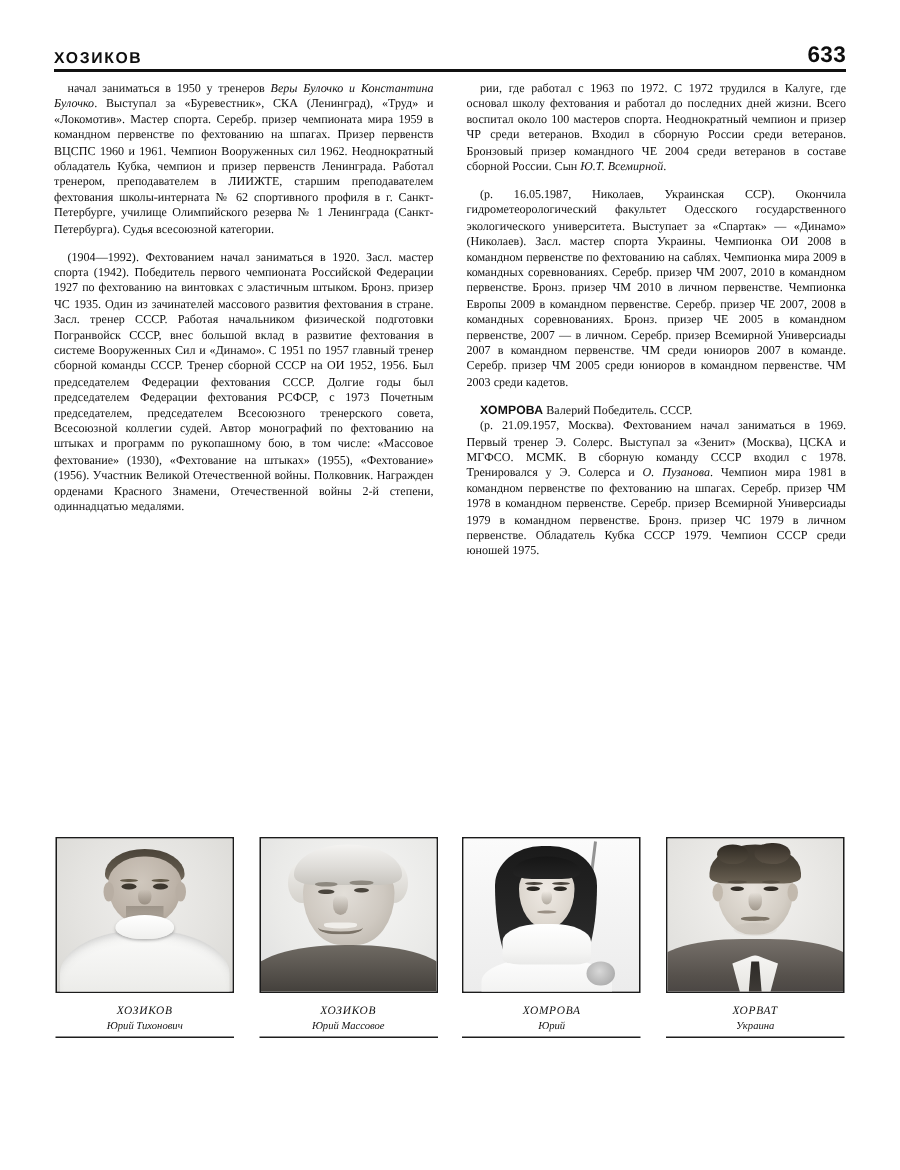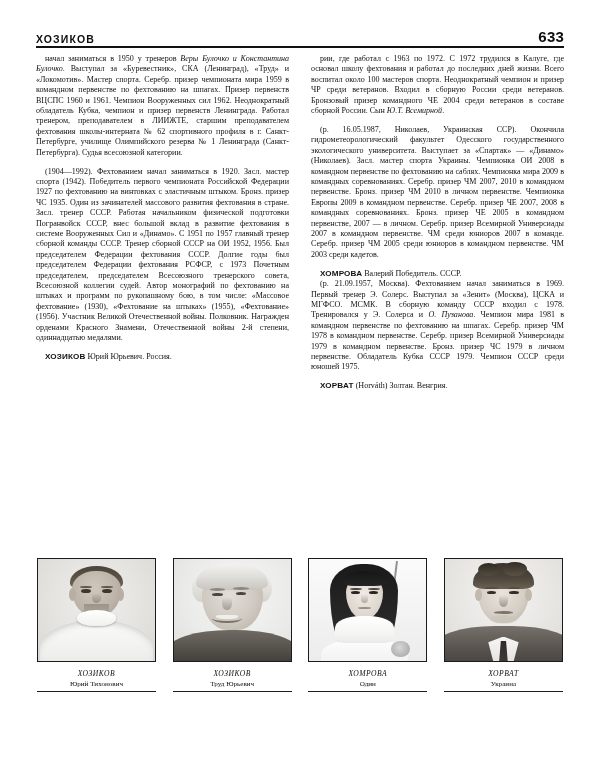--- a/index.html
+++ b/index.html
@@ -127,20 +127,21 @@
   }
   .cap-name {
     display: block;
     font-style: italic;
     font-size: 7.6px;
     letter-spacing: 0.5px;
     color: #111;
   }
   .cap-sub {
     display: block;
+    font-style: italic;
     font-size: 7.1px;
     color: #111;
   }
   .cap-rule {
     margin-top: 2px;
     width: 119px;
     height: 1.1px;
     background: #1d1d1d;
   }
 
@@ -290,37 +291,33 @@
   <div class="columns">
 
     <div class="col">
       <div class="entry">
         <p class="cont">начал заниматься в 1950 у тренеров <i>Веры Булочко и Константина Булочко</i>. Выступал за «Буревестник», СКА (Ленинград), «Труд» и «Локомотив». Мастер спорта. Серебр. призер чемпионата мира 1959 в командном первенстве по фехтованию на шпагах. Призер первенств ВЦСПС 1960 и 1961. Чемпион Вооруженных сил 1962. Неоднократный обладатель Кубка, чемпион и призер первенств Ленинграда. Работал тренером, преподавателем в ЛИИЖТЕ, старшим преподавателем фехтования школы-интерната № 62 спортивного профиля в г. Санкт-Петербурге, училище Олимпийского резерва № 1 Ленинграда (Санкт-Петербурга). Судья всесоюзной категории.</p>
       </div>
       <div class="entry">
         <p>(1904—1992). Фехтованием начал заниматься в 1920. Засл. мастер спорта (1942). Победитель первого чемпионата Российской Федерации 1927 по фехтованию на винтовках с эластичным штыком. Бронз. призер ЧС 1935. Один из зачинателей массового развития фехтования в стране. Засл. тренер СССР. Работая начальником физической подготовки Погранвойск СССР, внес большой вклад в развитие фехтования в системе Вооруженных Сил и «Динамо». С 1951 по 1957 главный тренер сборной команды СССР. Тренер сборной СССР на ОИ 1952, 1956. Был председателем Федерации фехтования СССР. Долгие годы был председателем Федерации фехтования РСФСР, с 1973 Почетным председателем, председателем Всесоюзного тренерского совета, Всесоюзной коллегии судей. Автор монографий по фехтованию на штыках и программ по рукопашному бою, в том числе: «Массовое фехтование» (1930), «Фехтование на штыках» (1955), «Фехтование» (1956). Участник Великой Отечественной войны. Полковник. Награжден орденами Красного Знамени, Отечественной войны 2-й степени, одиннадцатью медалями.</p>
       </div>
       <div class="entry">
-        <p class="lead"><span class="headword">ХОЗИКОВ</span> <span>Юрий Юрьевич. Россия.</span></p>
       </div>
     </div>
 
     <div class="col">
       <div class="entry">
         <p class="cont">рии, где работал с 1963 по 1972. С 1972 трудился в Калуге, где основал школу фехтования и работал до последних дней жизни. Всего воспитал около 100 мастеров спорта. Неоднократный чемпион и призер ЧР среди ветеранов. Входил в сборную России среди ветеранов. Бронзовый призер командного ЧЕ 2004 среди ветеранов в составе сборной России. Сын <i>Ю.Т. Всемирной</i>.</p>
       </div>
       <div class="entry">
         <p>(р. 16.05.1987, Николаев, Украинская ССР). Окончила гидрометеорологический факультет Одесского государственного экологического университета. Выступает за «Спартак» — «Динамо» (Николаев). Засл. мастер спорта Украины. Чемпионка ОИ 2008 в командном первенстве по фехтованию на саблях. Чемпионка мира 2009 в командных соревнованиях. Серебр. призер ЧМ 2007, 2010 в командном первенстве. Бронз. призер ЧМ 2010 в личном первенстве. Чемпионка Европы 2009 в командном первенстве. Серебр. призер ЧЕ 2007, 2008 в командных соревнованиях. Бронз. призер ЧЕ 2005 в командном первенстве, 2007 — в личном. Серебр. призер Всемирной Универсиады 2007 в командном первенстве. ЧМ среди юниоров 2007 в команде. Серебр. призер ЧМ 2005 среди юниоров в командном первенстве. ЧМ 2003 среди кадетов.</p>
       </div>
       <div class="entry">
         <p class="lead"><span class="headword">ХОМРОВА</span> <span>Валерий Победитель. СССР.</span></p>
         <p>(р. 21.09.1957, Москва). Фехтованием начал заниматься в 1969. Первый тренер Э. Солерс. Выступал за «Зенит» (Москва), ЦСКА и МГФСО. МСМК. В сборную команду СССР входил с 1978. Тренировался у Э. Солерса и <i>О. Пузанова</i>. Чемпион мира 1981 в командном первенстве по фехтованию на шпагах. Серебр. призер ЧМ 1978 в командном первенстве. Серебр. призер Всемирной Универсиады 1979 в командном первенстве. Бронз. призер ЧС 1979 в личном первенстве. Обладатель Кубка СССР 1979. Чемпион СССР среди юношей 1975.</p>
-      </div>
-      <div class="entry">
-        <p class="lead"><span class="headword">ХОРВАТ</span> <span>(Horváth) Золтан. Венгрия.</span></p>
       </div>
     </div>
 
   </div>
 
   <div class="photos">
 
     <div class="photo-cell">
       <div class="photo-frame">
         <div class="photo-inner">
@@ -360,21 +357,21 @@
             <div class="pt p2-brow-r"></div>
           <div class="pt p2-eye-l"></div>
             <div class="pt p2-eye-r"></div>
           <div class="pt p2-nose"></div>
           <div class="pt p2-teeth"></div>
             <div class="pt p2-smile"></div>
         </div>
       </div>
       <div class="caption">
         <span class="cap-name">ХОЗИКОВ</span>
-        <span class="cap-sub">Труд Юрьевич</span>
+        <span class="cap-sub">Юрий Массовое</span>
       </div>
       <div class="cap-rule"></div>
     </div>
 
     <div class="photo-cell">
       <div class="photo-frame">
         <div class="photo-inner">
           <div class="pt p3-bg"></div>
           <div class="pt p3-blade"></div>
           <div class="pt p3-hairmass"></div>
@@ -386,21 +383,21 @@
           <div class="pt p3-eye-l"></div>
             <div class="pt p3-eye-r"></div>
           <div class="pt p3-nose"></div>
             <div class="pt p3-mouth"></div>
           <div class="pt p3-collar"></div>
           <div class="pt p3-guard"></div>
         </div>
       </div>
       <div class="caption">
         <span class="cap-name">ХОМРОВА</span>
-        <span class="cap-sub">Один</span>
+        <span class="cap-sub">Юрий</span>
       </div>
       <div class="cap-rule"></div>
     </div>
 
     <div class="photo-cell">
       <div class="photo-frame">
         <div class="photo-inner">
           <div class="pt p4-bg"></div>
             <div class="pt p4-suit"></div>
           <div class="pt p4-shirt"></div>

